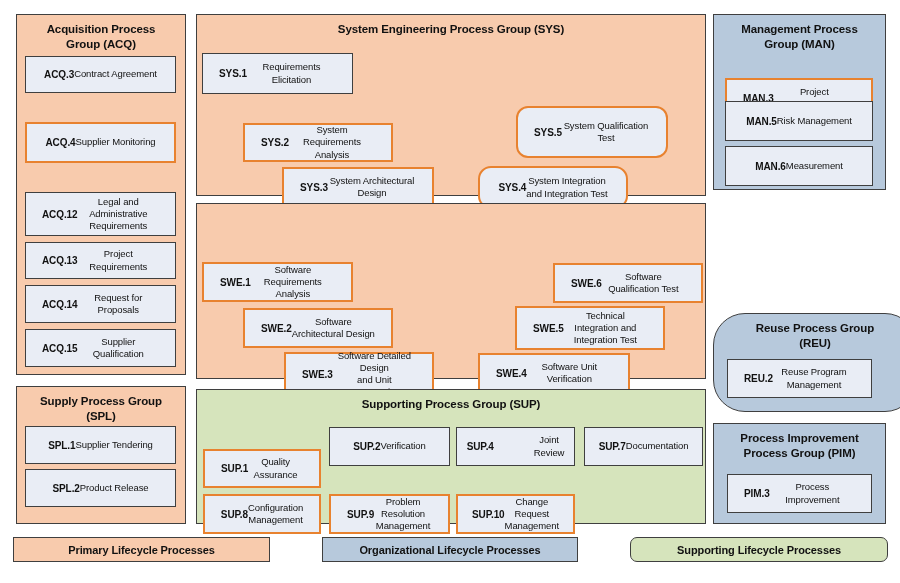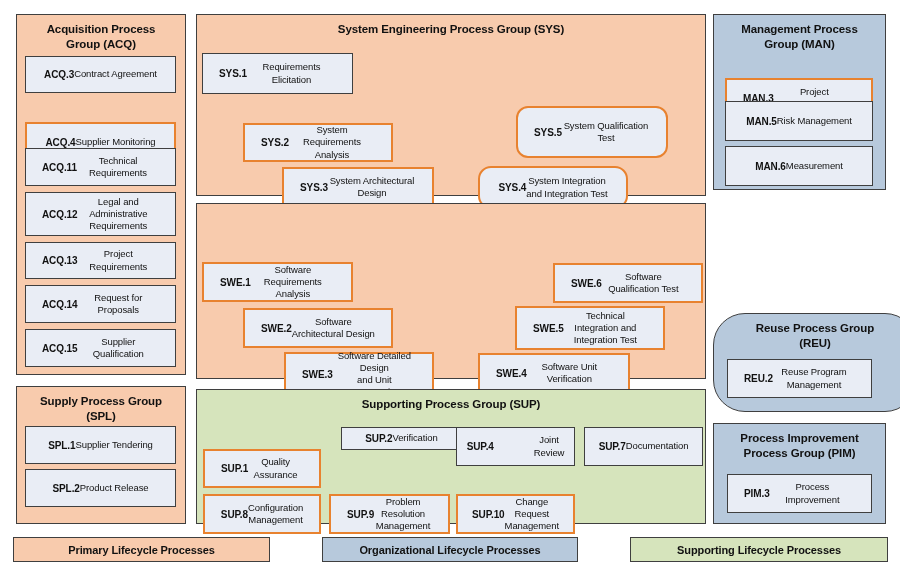--- a/index.html
+++ b/index.html
@@ -50,42 +50,38 @@
     border: 1px solid var(--box-border, #3F3F3F);
     display: flex;
     align-items: center;
     justify-content: center;
     font-weight: bold;
     font-size: 11px;
     letter-spacing: -0.1px;
   }
   .legend-box.primary { background: var(--primary-fill, #F8CBAD); }
   .legend-box.organizational { background: var(--organizational-fill, #B7C9DC); }
-  .legend-box.supporting { background: var(--supporting-fill, #D6E4BC); }
+  .legend-box.supporting { background: var(--supporting-fill, #D6E4BC); border-radius: 7px; }
 </style>
 </head>
 <body>
 
 <div id="canvas">
 
   <div class="grp primary" style="left:16px;top:14px;width:170px;height:361px;">
     <div class="gtitle">Acquisition Process
 Group (ACQ)</div>
     <div class="pbox" style="left:8px;top:41px;width:151px;height:37px;">
       <span class="code">ACQ.3</span>
       <span class="name">Contract Agreement</span>
     </div>
     <div class="pbox hl" style="left:8px;top:85px;width:151px;height:41px;">
       <span class="code">ACQ.4</span>
       <span class="name">Supplier Monitoring</span>
     </div>
-    <div class="pbox" style="left:8px;top:133px;width:151px;height:38px;">
-      <span class="code">ACQ.11</span>
-      <span class="name">Technical Requirements</span>
-    </div>
     <div class="pbox" style="left:8px;top:177px;width:151px;height:44px;">
       <span class="code">ACQ.12</span>
       <span class="name">Legal and Administrative
 Requirements</span>
     </div>
     <div class="pbox" style="left:8px;top:227px;width:151px;height:37px;">
       <span class="code">ACQ.13</span>
       <span class="name">Project Requirements</span>
     </div>
     <div class="pbox" style="left:8px;top:270px;width:151px;height:38px;">
@@ -164,21 +160,21 @@
       <span class="name">Software Unit Verification</span>
     </div>
   </div>
 
   <div class="grp supporting" style="left:196px;top:389px;width:510px;height:135px;">
     <div class="gtitle">Supporting Process Group (SUP)</div>
     <div class="pbox hl" style="left:6px;top:37px;width:118px;height:39px;">
       <span class="code">SUP.1</span>
       <span class="name">Quality Assurance</span>
     </div>
-    <div class="pbox" style="left:132px;top:37px;width:121px;height:23px;margin-left:12px;">
+    <div class="pbox" style="left:132px;top:37px;width:121px;height:39px;">
       <span class="code">SUP.2</span>
       <span class="name">Verification</span>
     </div>
     <div class="pbox" style="left:259px;top:37px;width:119px;height:39px;gap:40px;">
       <span class="code">SUP.4</span>
       <span class="name">Joint Review</span>
     </div>
     <div class="pbox" style="left:387px;top:37px;width:119px;height:39px;">
       <span class="code">SUP.7</span>
       <span class="name">Documentation</span>

